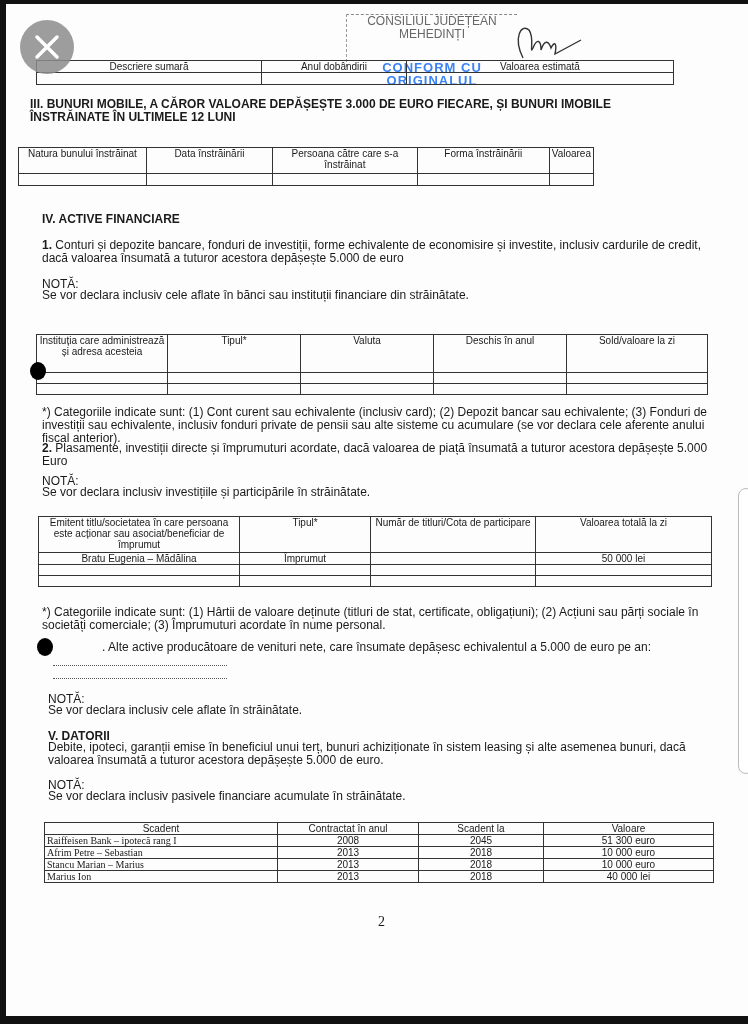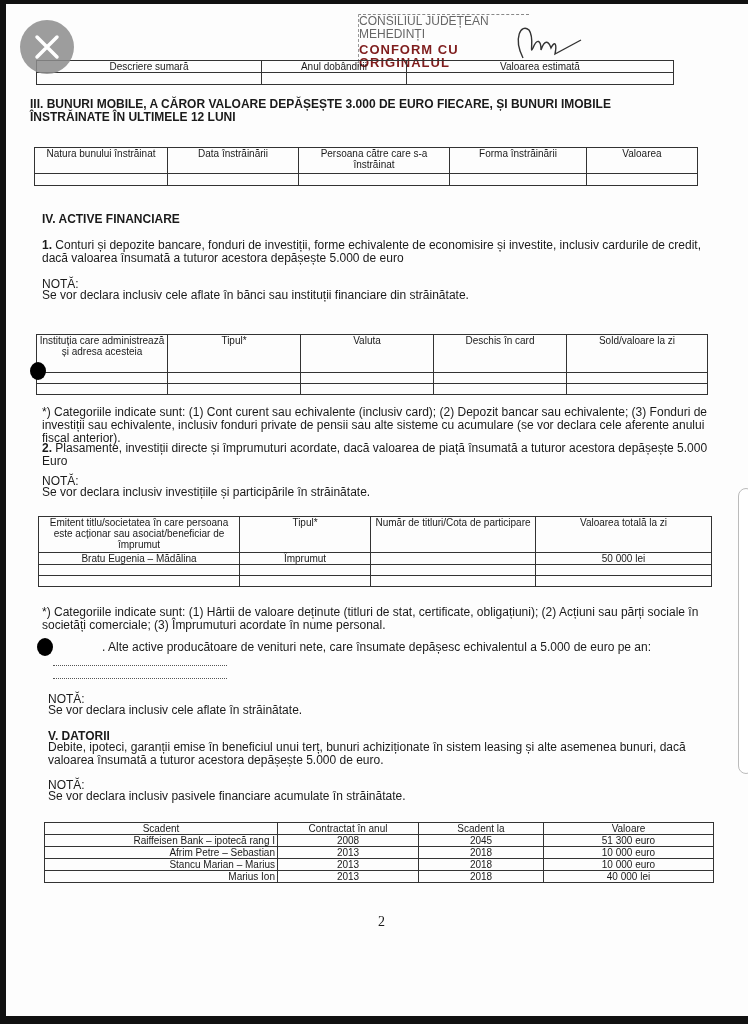--- a/index.html
+++ b/index.html
@@ -4,24 +4,24 @@
 <style>
   html, body { margin:0; padding:0; }
   body { width:748px; height:1024px; background:#111; position:relative; overflow:hidden;
          font-family:"Liberation Sans", sans-serif; color:#1a1a1a; }
   .page { position:absolute; left:6px; top:4px; width:742px; height:1012px; background:#fdfdfd; }
   .abs { position:absolute; }
   .txt { font-size:12px; line-height:13px; }
   .bold { font-weight:bold; }
   table.doc { position:absolute; border-collapse:collapse; font-size:10px; line-height:11px; }
   table.doc td { border:1px solid #333; text-align:center; vertical-align:top; padding:0 2px; }
-  table.doc td.l { text-align:right; }
-  .stamp { position:absolute; left:352px; top:10px; width:170px; height:52px; border-top:1px dashed #888; border-left:1px dashed #999;
-           color:#666; font-size:12px; line-height:13px; }
-  .stamp .conform { font-weight:bold; color:#7f1d1d; font-size:13px; letter-spacing:1px; margin-top:2px; }
+  table.doc td.l { text-align:left;font-family:Liberation Serif, serif; }
+  .stamp { position:absolute; left:340px; top:10px; width:170px; height:52px; border-top:1px dashed #888; border-left:1px dashed #999;
+           color:#666; font-size:12px; text-align:center; line-height:13px; }
+  .stamp .conform { font-weight:bold; color:#3b82f6; font-size:13px; letter-spacing:1px; margin-top:20px; }
   .close-btn { position:absolute; left:20px; top:20px; width:54px; height:54px; border-radius:50%; background:rgba(140,140,140,0.85); }
   .close-btn svg { position:absolute; left:13px; top:13px; }
   .dot { position:absolute; width:16px; height:18px; border-radius:50%; background:#000; }
   .dots { position:absolute; left:47px; width:174px; border-bottom:1px dotted #555; height:1px; }
   .scroll-handle { position:absolute; left:738px; top:488px; width:14px; height:284px; border:1px solid #bbb; border-radius:10px; background:#fff; }
   .pageno { position:absolute; left:372px; top:910px; font-family:"Liberation Serif", serif; font-size:14px; }
 </style>
 </head>
 <body>
 
@@ -46,21 +46,21 @@
     <tr style="height:12px">
       <td></td>
       <td></td>
       <td></td>
     </tr>
   </tbody>
     </table>
 
   <div class="abs txt bold" style="left:24px;top:94px;width:660px;">III. BUNURI MOBILE, A CĂROR VALOARE DEPĂȘEȘTE 3.000 DE EURO FIECARE, ȘI BUNURI IMOBILE ÎNSTRĂINATE ÎN ULTIMELE 12 LUNI</div>
 
-  <table class="doc" style="left:28px;top:143px;width:664px;">
+  <table class="doc" style="left:12px;top:143px;width:576px;">
     <tbody>
         <tr style="height:26px">
       <td style="width:128px">Natura bunului înstrăinat</td>
       <td style="width:126px">Data înstrăinării</td>
       <td style="width:146px">Persoana către care s-a înstrăinat</td>
       <td style="width:132px">Forma înstrăinării</td>
       <td>Valoarea</td>
     </tr>
     <tr style="height:12px">
       <td></td>
@@ -79,21 +79,21 @@
   </div>
   <div class="abs txt" style="left:36px;top:274px;">NOTĂ:</div>
   <div class="abs txt" style="left:36px;top:285px;">Se vor declara inclusiv cele aflate în bănci sau instituții financiare din străinătate.</div>
 
   <table class="doc" style="left:30px;top:330px;width:672px;">
     <tbody>
         <tr style="height:38px">
       <td style="width:126px">Instituția care administrează și adresa acesteia</td>
       <td style="width:128px">Tipul*</td>
       <td style="width:128px">Valuta</td>
-      <td style="width:128px">Deschis în card</td>
+      <td style="width:128px">Deschis în anul</td>
       <td>Sold/valoare la zi</td>
     </tr>
     <tr style="height:11px">
       <td></td>
       <td></td>
       <td></td>
       <td></td>
       <td></td>
     </tr>
     <tr style="height:11px">

